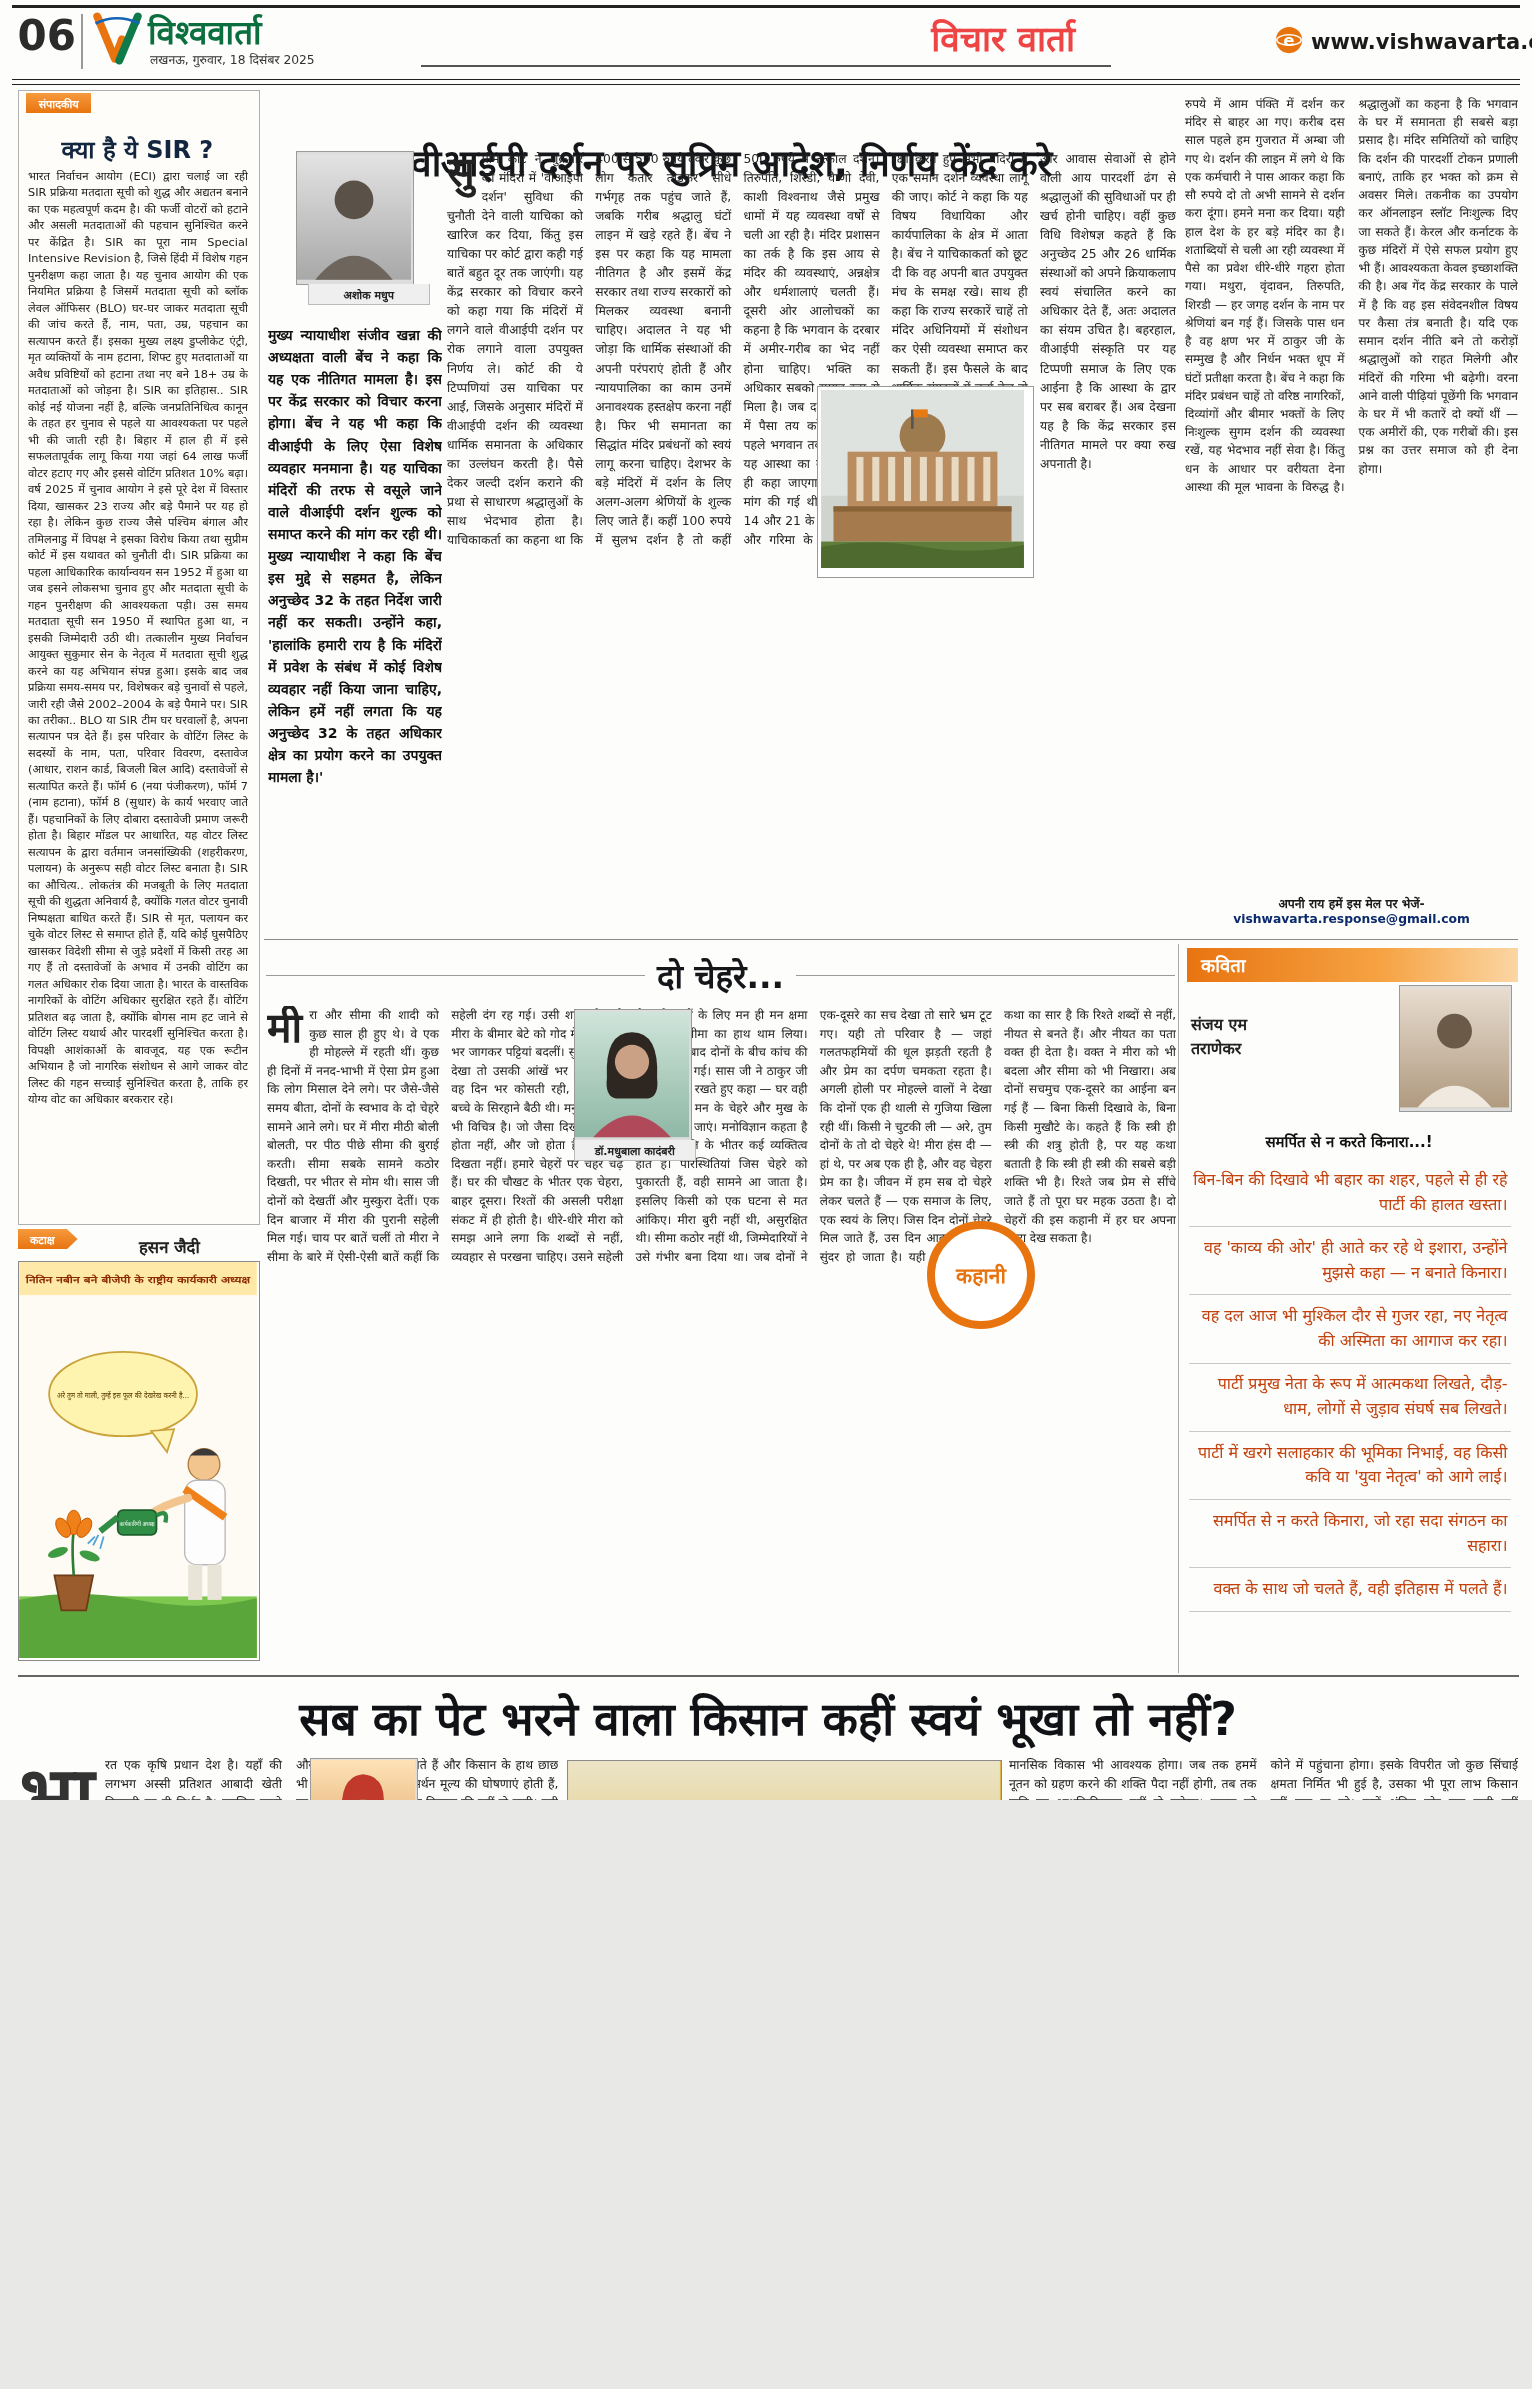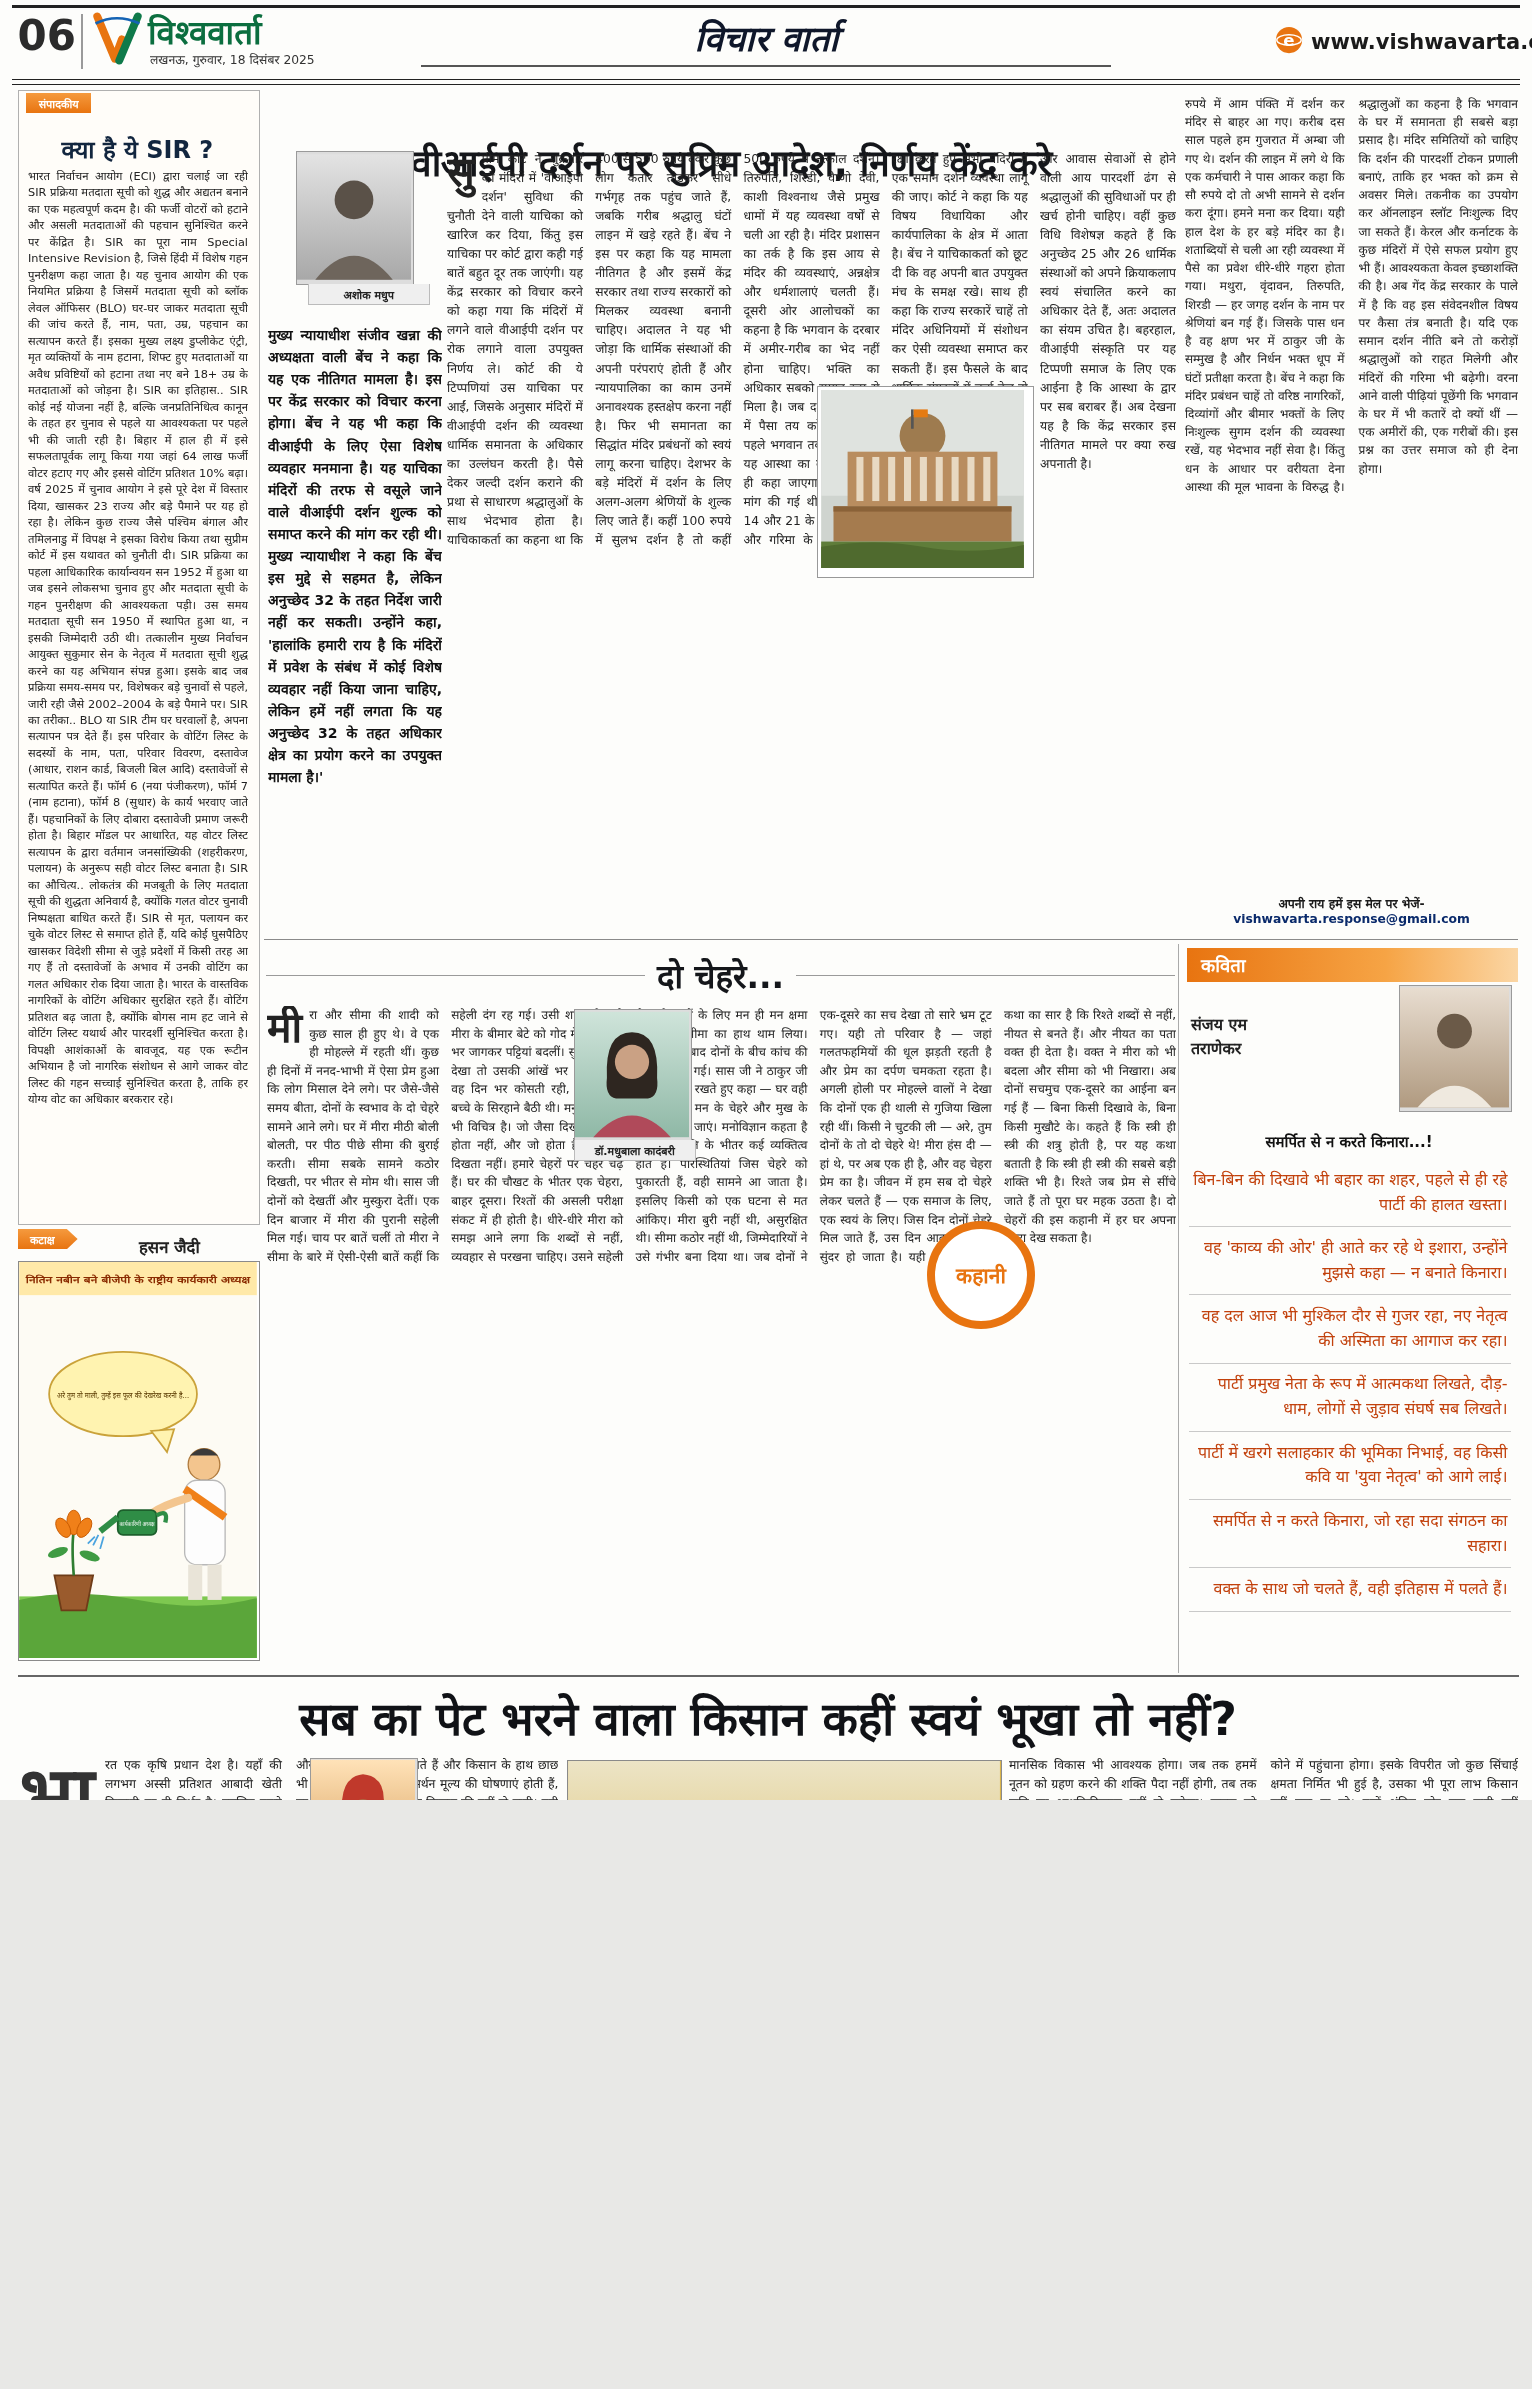--- a/index.html
+++ b/index.html
@@ -49,21 +49,21 @@
   <div class="abs" style="left:81px;top:14px;width:1.8px;height:55px;background:#9a9a9a;"></div>
 
   <svg class="abs" style="left:92px;top:10.6px;" width="51" height="55" viewBox="0 0 58 62">
     <path d="M6 6 L26 54 L34 32" stroke="#e87410" stroke-width="9" fill="none" stroke-linecap="round" stroke-linejoin="round"></path>
     <path d="M52 6 L31 56" stroke="#0f7a4a" stroke-width="9" fill="none" stroke-linecap="round"></path>
     <path d="M4 14 Q28 2 54 14" stroke="#1463b4" stroke-width="3" fill="none"></path>
   </svg>
   <div class="abs" style="left:148px;top:8.8px;font-size:33px;font-weight:700;color:#0b6e3f;">विश्ववार्ता</div>
   <div class="abs" style="left:150px;top:51px;font-size:12.3px;color:#333;">लखनऊ, गुरुवार, 18 दिसंबर 2025</div>
 
-  <div class="abs" style="left:458px;top:14px;width:617px;text-align:center;font-size:35px;font-weight:700;color:#0f172a;font-style:italic;">विचार वार्ता</div>
+  <div class="abs" style="left:458px;top:14px;width:617px;text-align:right;font-size:35px;font-weight:700;color:#ef4444;">विचार वार्ता</div>
   <div class="abs" style="left:421px;top:65px;width:690px;height:1.8px;background:#555;"></div>
 
   <svg class="abs" style="left:1275px;top:26.4px;" width="28" height="28" viewBox="0 0 32 32">
     <circle cx="16" cy="16" r="15" fill="#e87410"></circle>
     <ellipse cx="16" cy="16" rx="14" ry="6" fill="none" stroke="#fff" stroke-width="1.6"></ellipse>
     <text x="16" y="23" text-anchor="middle" font-size="19" font-weight="bold" fill="#fff" font-family="DejaVu Sans, sans-serif">e</text>
   </svg>
   <div class="abs" style="left:1311px;top:30px;font-size:21px;font-weight:700;color:#1b1b1b;">www.vishwavarta.com</div>
 
   <div class="abs" style="left:12.3px;top:79px;width:1508px;height:4.4px;border-top:1.8px solid #222;border-bottom:0.9px solid #222;"></div>

